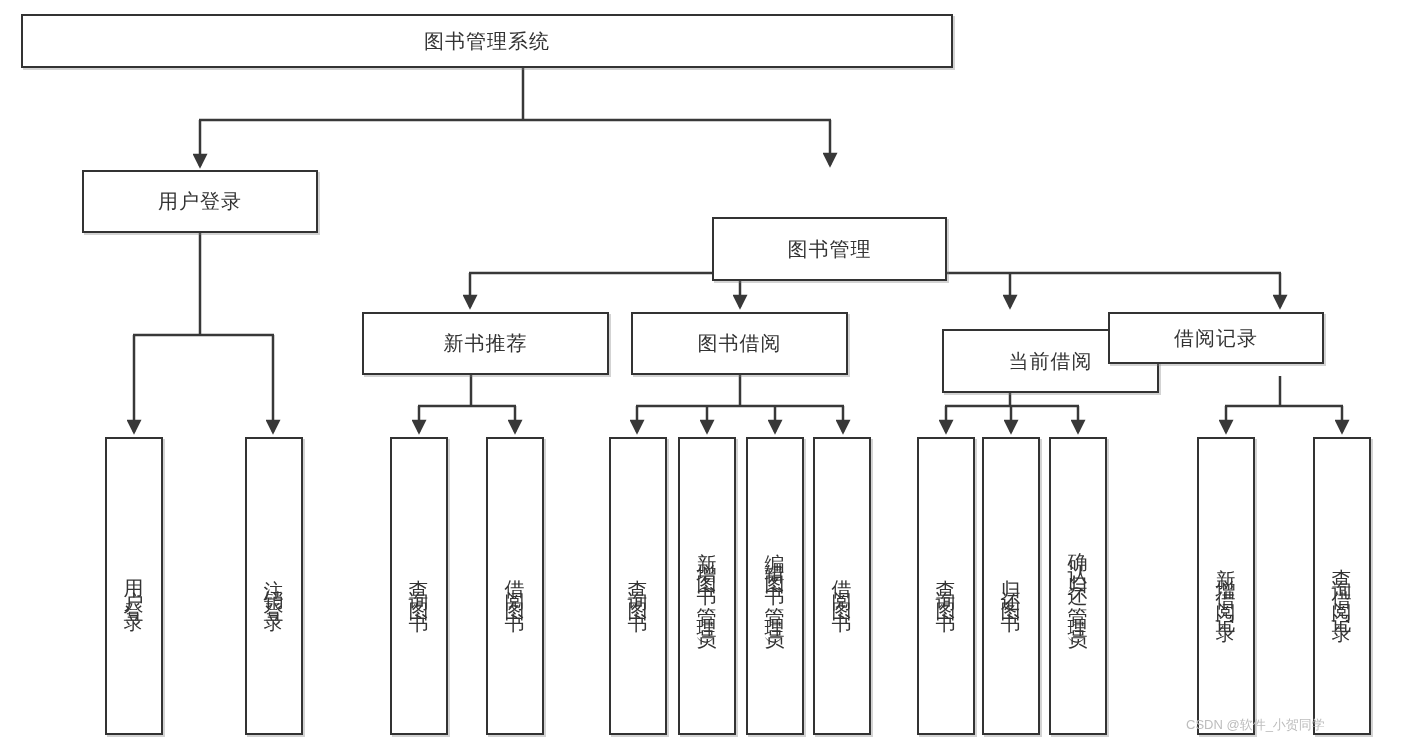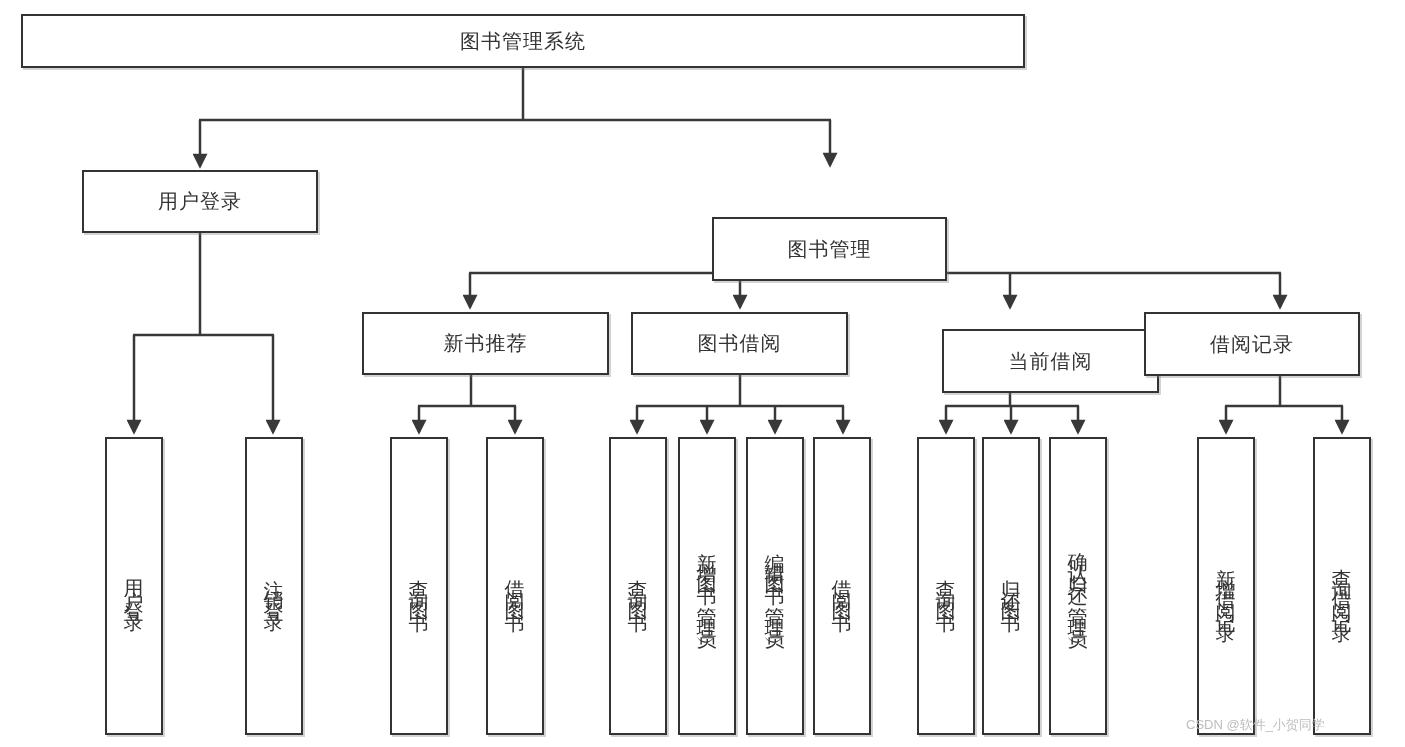--- a/index.html
+++ b/index.html
@@ -98,41 +98,41 @@
       <path d="M775 406 V432"></path>
       <path d="M843 406 V432"></path>
       <path d="M946 406 V432"></path>
       <path d="M1011 406 V432"></path>
       <path d="M1078 406 V432"></path>
       <path d="M1226 406 V432"></path>
       <path d="M1342 406 V432"></path>
     </g>
   </svg>
 
-  <div class="node h" style="left:21px; top:14px; width:1004px; height:54px;">
+  <div class="node h" style="left:21px; top:14px; width:932px; height:54px;">
     <span>图书管理系统</span>
   </div>
 
   <div class="node h" style="left:82px; top:170px; width:236px; height:63px;">
     <span>用户登录</span>
   </div>
   <div class="node h" style="left:712px; top:169px; width:235px; height:64px;margin-top:48px;">
     <span>图书管理</span>
   </div>
 
   <div class="node h" style="left:362px; top:312px; width:247px; height:63px;">
     <span>新书推荐</span>
   </div>
   <div class="node h" style="left:631px; top:312px; width:217px; height:63px;">
     <span>图书借阅</span>
   </div>
   <div class="node h" style="left:901px; top:329px; width:217px; height:64px;margin-left:41px;">
     <span>当前借阅</span>
   </div>
-  <div class="node h" style="left:1144px; top:312px; width:216px; height:64px;">
+  <div class="node h" style="left:1108px; top:312px; width:216px; height:52px;">
     <span>借阅记录</span>
   </div>
 
   <div class="node leaf" style="left:105px;">
     <span class="vtext">用户登录</span>
   </div>
   <div class="node leaf" style="left:245px;">
     <span class="vtext">注销登录</span>
   </div>
   <div class="node leaf" style="left:390px;">

